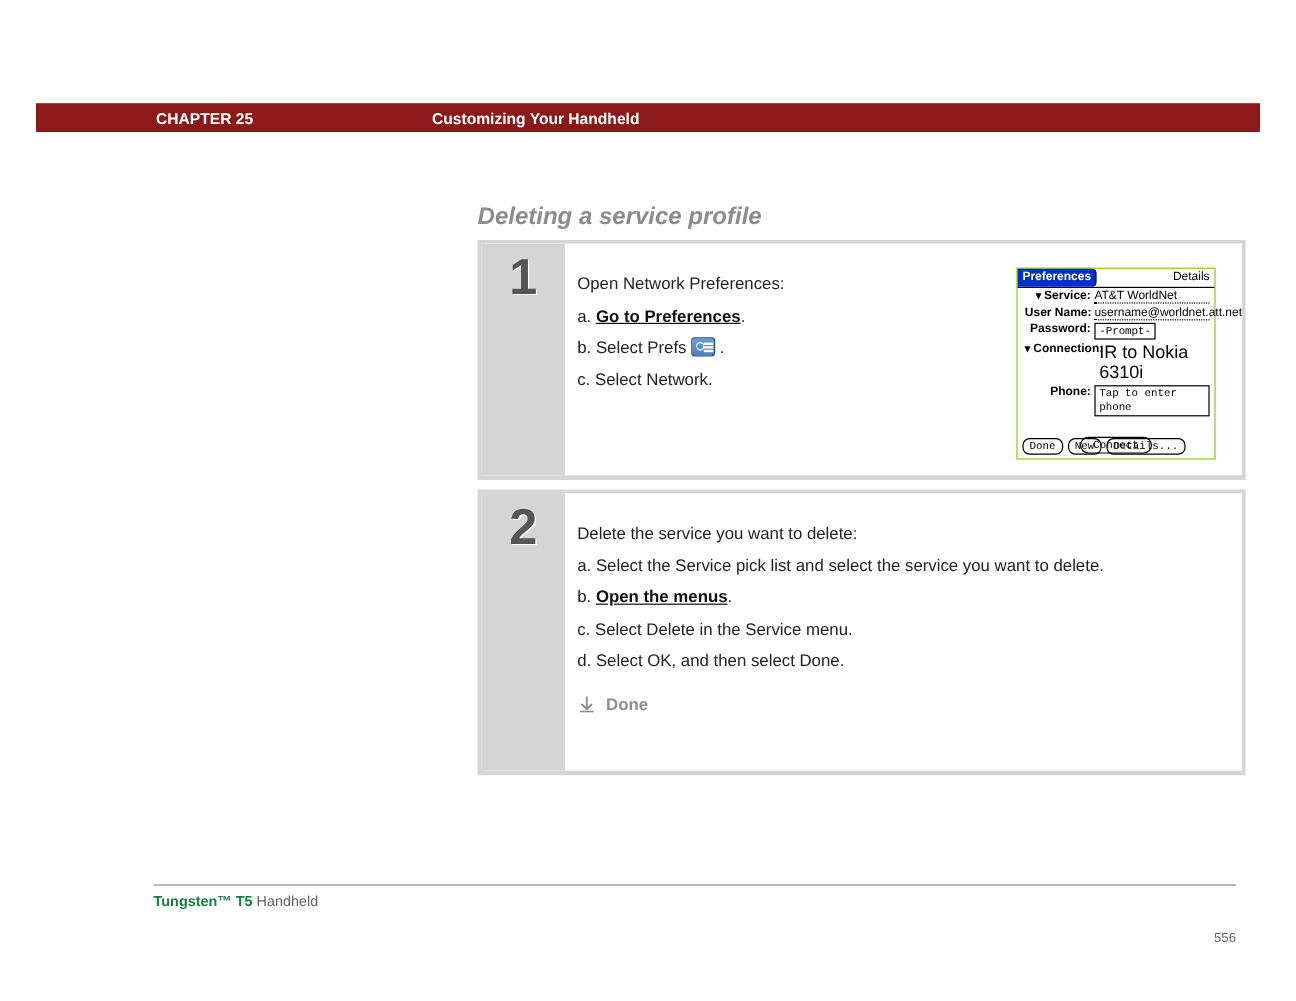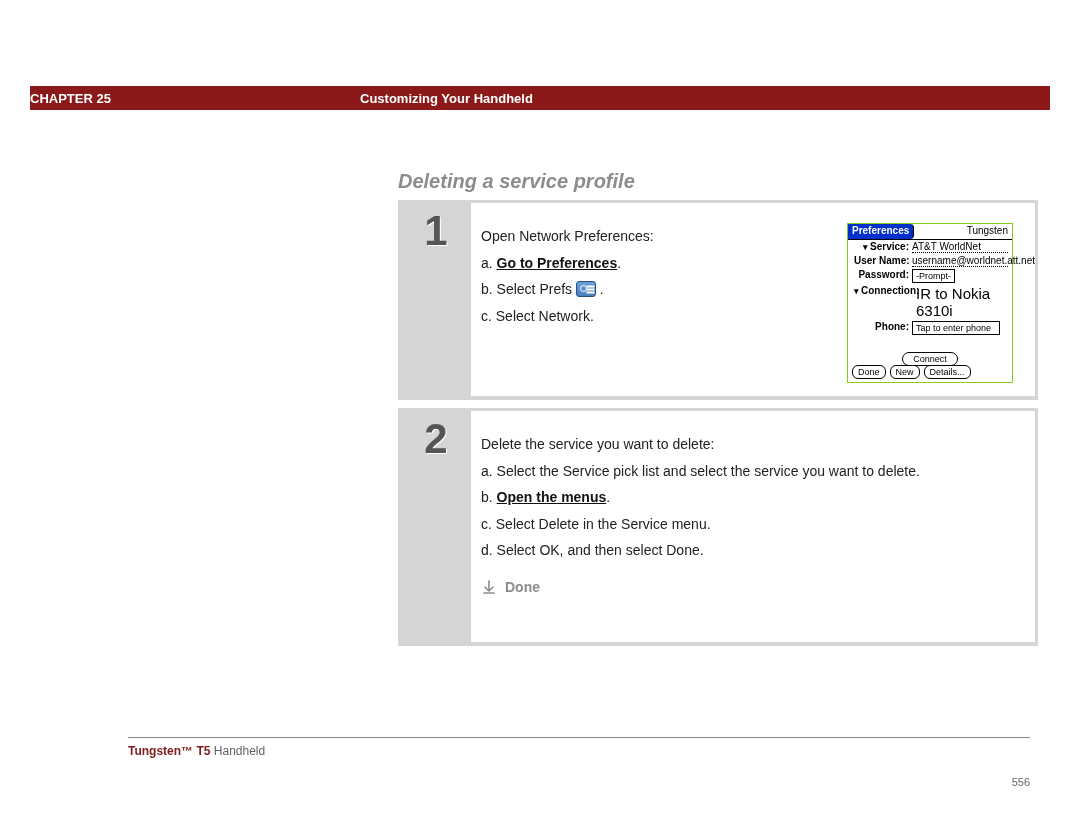--- a/index.html
+++ b/index.html
@@ -18,21 +18,21 @@
     left: 30px;
     right: 30px;
     height: 24px;
     background: #8c1919;
     display: flex;
     align-items: center;
     color: #fff;
     font-weight: bold;
     font-size: 13px;
   }
-  .header-chapter { width: 330px; }
+  .header-chapter { padding-left: 100px; width: 330px; }
   .header-title { }
   .section-title {
     position: absolute;
     top: 170px;
     left: 398px;
     font-size: 20px;
     font-weight: bold;
     color: #8c8c8c;
     font-style: italic;
   }
@@ -139,20 +139,21 @@
   .palm-row { display: flex; padding: 1px 4px 1px 6px; align-items: flex-start; }
   .palm-label { font-weight: bold; width: 58px; text-align: right; padding-right: 3px; white-space: nowrap; }
   .palm-value { flex: 1; font-size: 10px; }
   .palm-dropdown::before { content: "▾ "; font-size: 9px; }
   .palm-box {
     border: 1px solid #000;
     padding: 0 3px;
     font-size: 9px;
     display: inline-block;
     line-height: 12px;
+    font-family: Liberation Mono, monospace;
   }
   .palm-dotted {
     border-bottom: 1px dotted #000;
     display: inline-block;
     min-width: 90px;
     font-size: 10px;
   }
   .palm-connect {
     text-align: center;
     margin-top: 16px;
@@ -192,21 +193,21 @@
     left: 128px;
     right: 50px;
     bottom: 46px;
     border-top: 1px solid #888;
     display: flex;
     justify-content: space-between;
     padding-top: 6px;
     font-size: 12px;
     color: #616161;
   }
-  .footer-product b { color: #7f1d1d; }
+  .footer-product b { color: #15803d; }
   .footer-page { font-size: 11px; color: #666; margin-top: 32px; }
 </style>
 </head>
 <body>
 
 <div class="header-bar">
   <div class="header-chapter">CHAPTER 25</div>
   <div class="header-title">Customizing Your Handheld</div>
 </div>
 
@@ -232,21 +233,21 @@
       <div>
         <span>c.</span>
         <span>Select Network.</span>
       </div>
     </div>
   </div>
 
   <div class="palm-screen">
     <div class="palm-titlebar">
       <div class="palm-title-tab">Preferences</div>
-      <div class="palm-title-right">Tungsten</div>
+      <div class="palm-title-right">Details</div>
     </div>
     <div class="palm-row">
       <span class="palm-label palm-dropdown">Service:</span>
       <span class="palm-value palm-dotted">AT&amp;T WorldNet</span>
     </div>
     <div class="palm-row">
       <span class="palm-label">User Name:</span>
       <span class="palm-value palm-dotted" style="line-height:1.1">username@worldnet.att.net</span>
     </div>
     <div class="palm-row">

